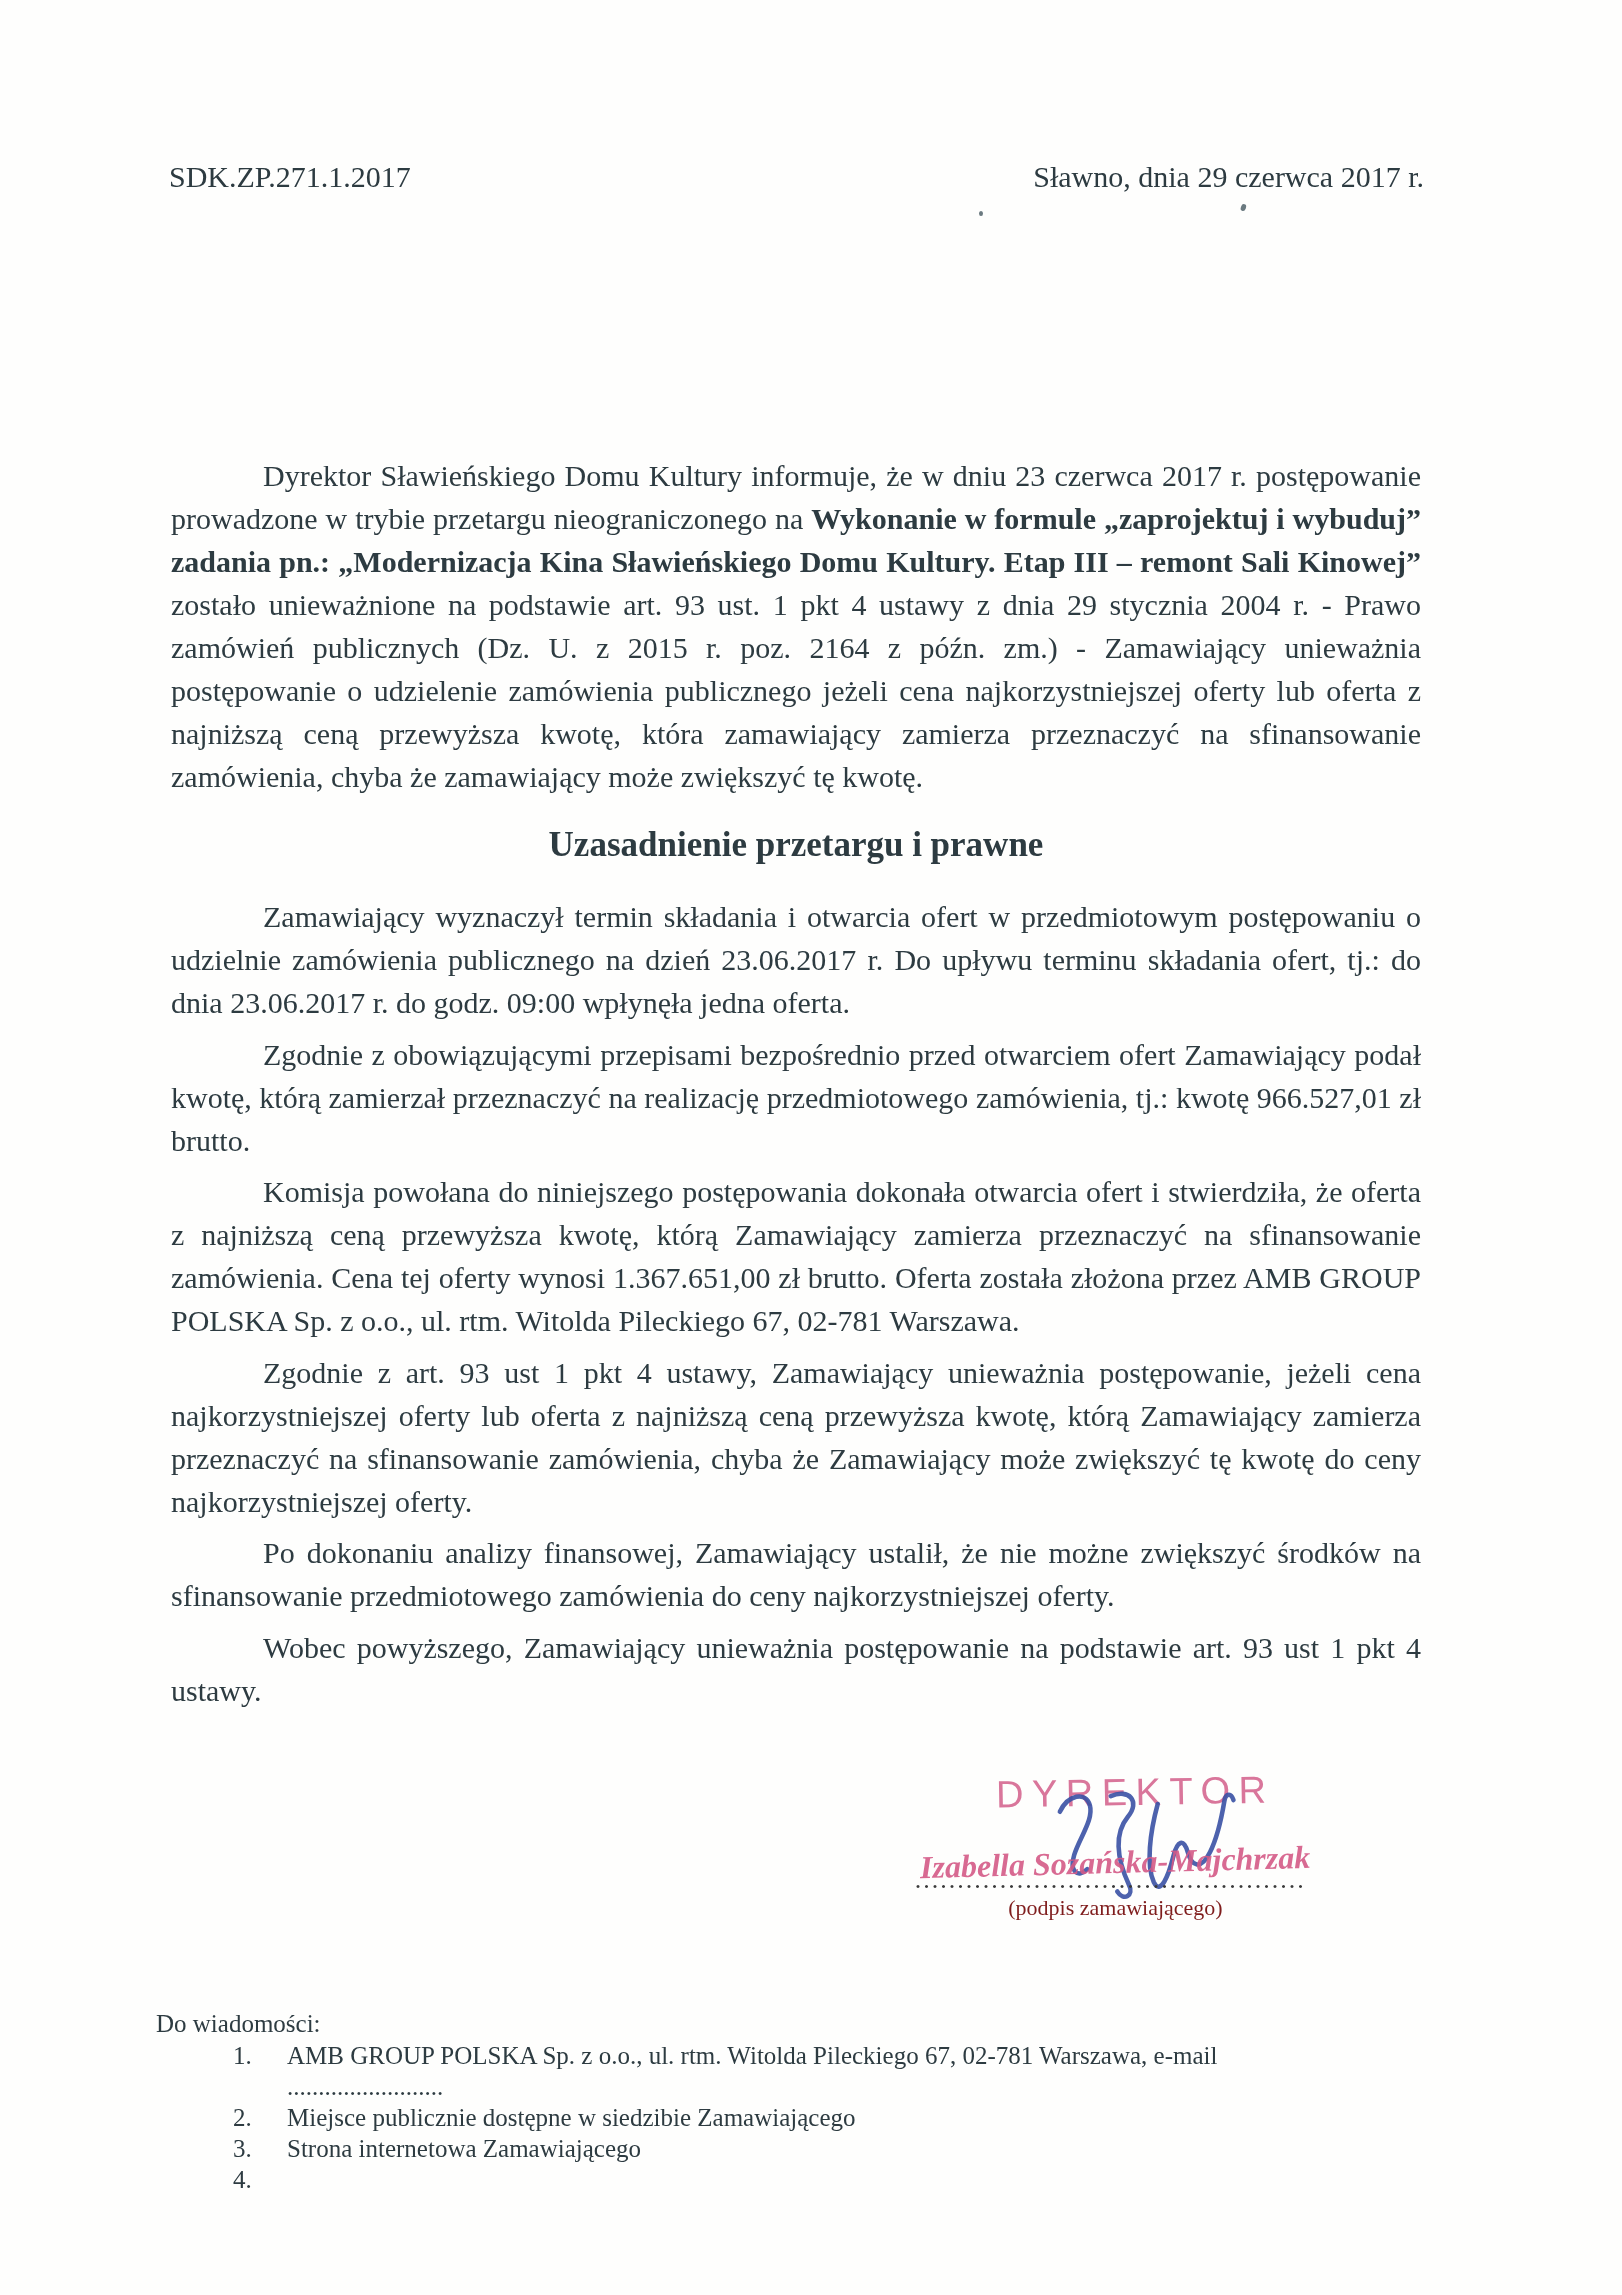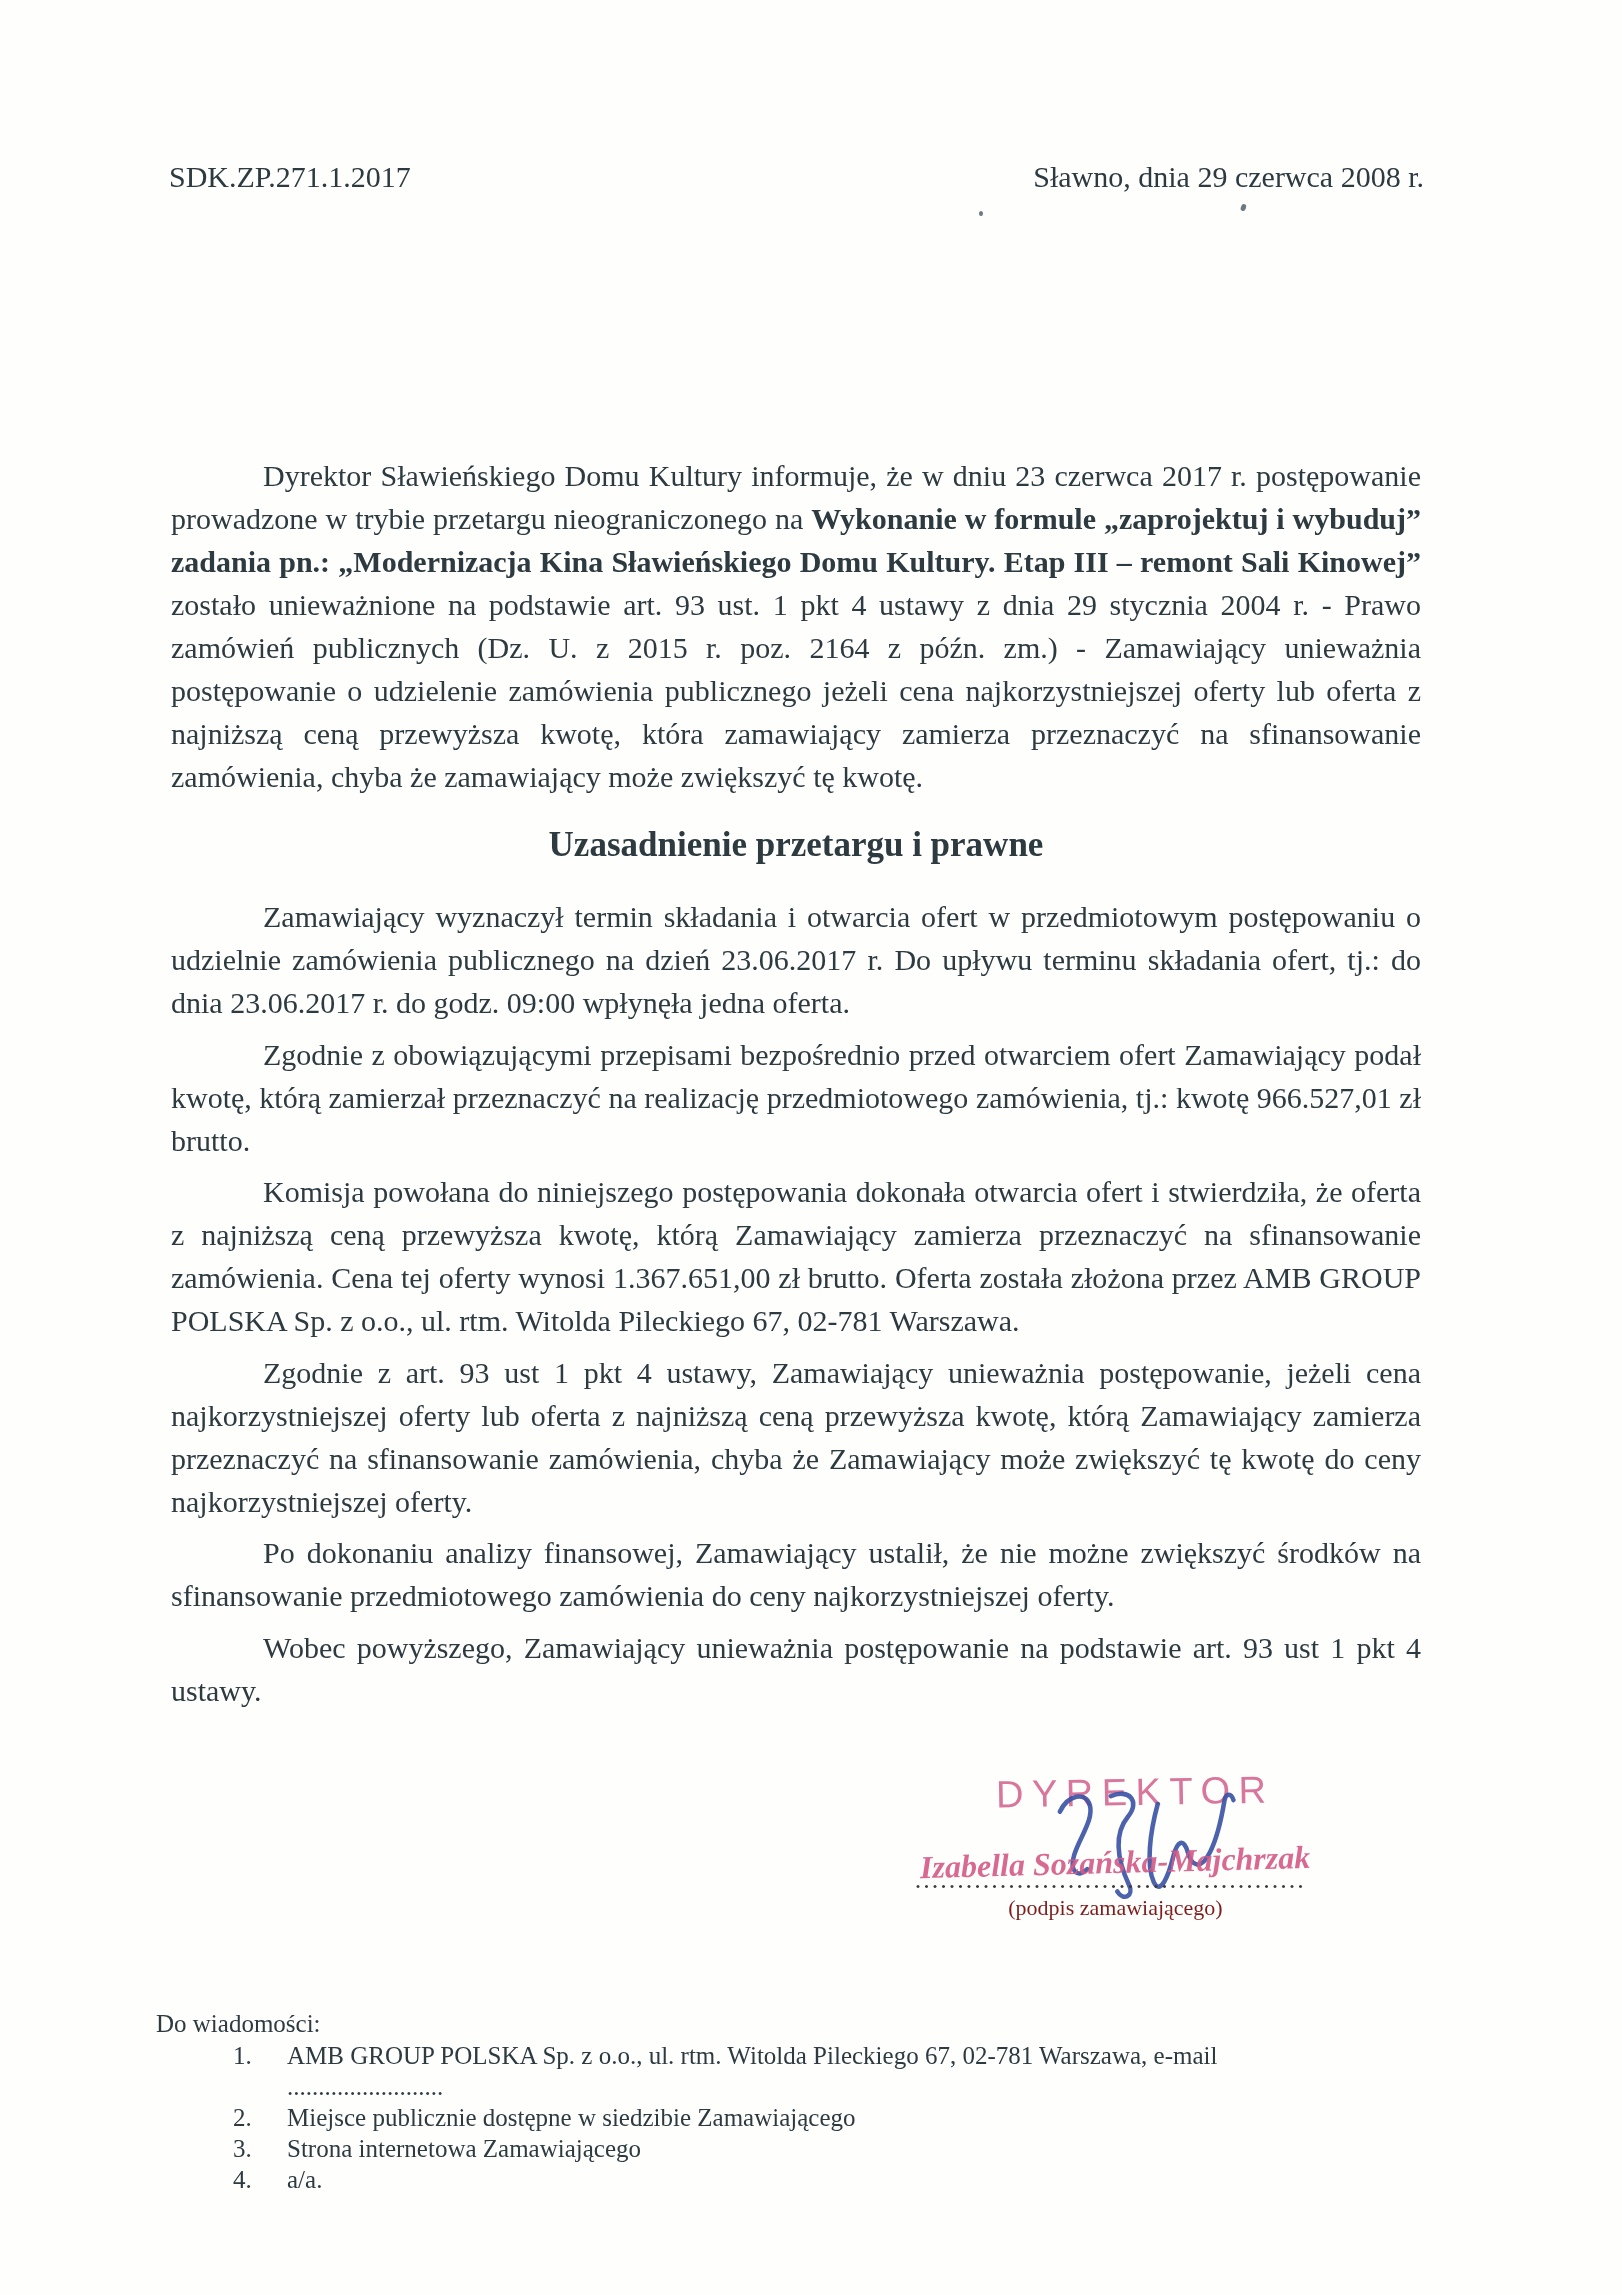--- a/index.html
+++ b/index.html
@@ -147,21 +147,21 @@
   .speck-1 { left: 1241px; top: 204px; width: 4.6px; height: 6.5px; transform: rotate(20deg); }
   .speck-2 { left: 979px; top: 211px; width: 3.9px; height: 5.2px; }
 </style>
 </head>
 <body>
 
 <div class="page">
 
   <div class="header-row">
     <span>SDK.ZP.271.1.2017</span>
-    <span>Sławno, dnia 29 czerwca 2008 r.</span>
+    <span>Sławno, dnia 29 czerwca 2017 r.</span>
   </div>
 
   <div class="speck speck-1"></div>
   <div class="speck speck-2"></div>
 
 
   <div class="body-text">
     <p><span>Dyrektor Sławieńskiego Domu Kultury informuje, że w dniu 23 czerwca 2017 r. postępowanie prowadzone w trybie przetargu nieograniczonego na </span><span class="bold-inline">Wykonanie w formule „zaprojektuj i wybuduj” zadania pn.: „Modernizacja Kina Sławieńskiego Domu Kultury. Etap III – remont Sali Kinowej”</span><span> zostało unieważnione na podstawie art. 93 ust. 1 pkt 4 ustawy z dnia 29 stycznia 2004 r. - Prawo zamówień publicznych (Dz. U. z 2015 r. poz. 2164 z późn. zm.) - Zamawiający unieważnia postępowanie o udzielenie zamówienia publicznego jeżeli cena najkorzystniejszej oferty lub oferta z najniższą ceną przewyższa kwotę, która zamawiający zamierza przeznaczyć na sfinansowanie zamówienia, chyba że zamawiający może zwiększyć tę kwotę.</span></p>
 
     <div class="section-heading">Uzasadnienie przetargu i prawne</div>
@@ -197,18 +197,17 @@
     <div class="footer-item">
       <span class="footer-num">2.</span>
       <span class="footer-text">Miejsce publicznie dostępne w siedzibie Zamawiającego</span>
     </div>
     <div class="footer-item">
       <span class="footer-num">3.</span>
       <span class="footer-text">Strona internetowa Zamawiającego</span>
     </div>
     <div class="footer-item">
       <span class="footer-num">4.</span>
-      <span class="footer-text">a/a.</span>
     </div>
   </div>
 
 </div>
 
 
 </body></html>

